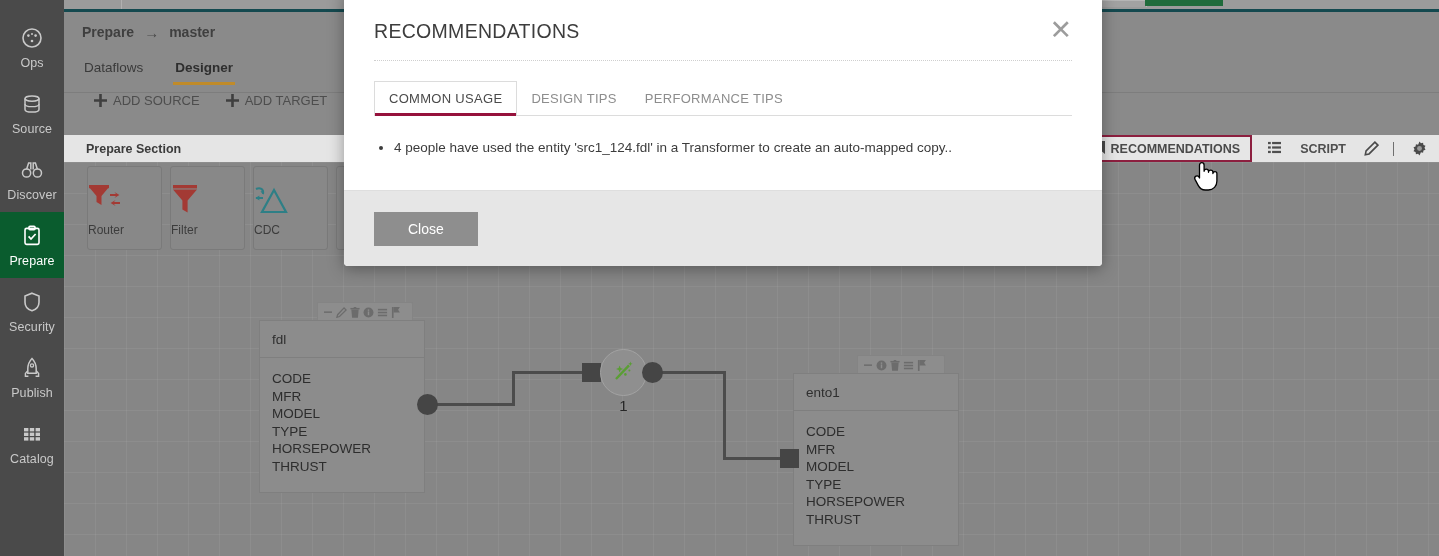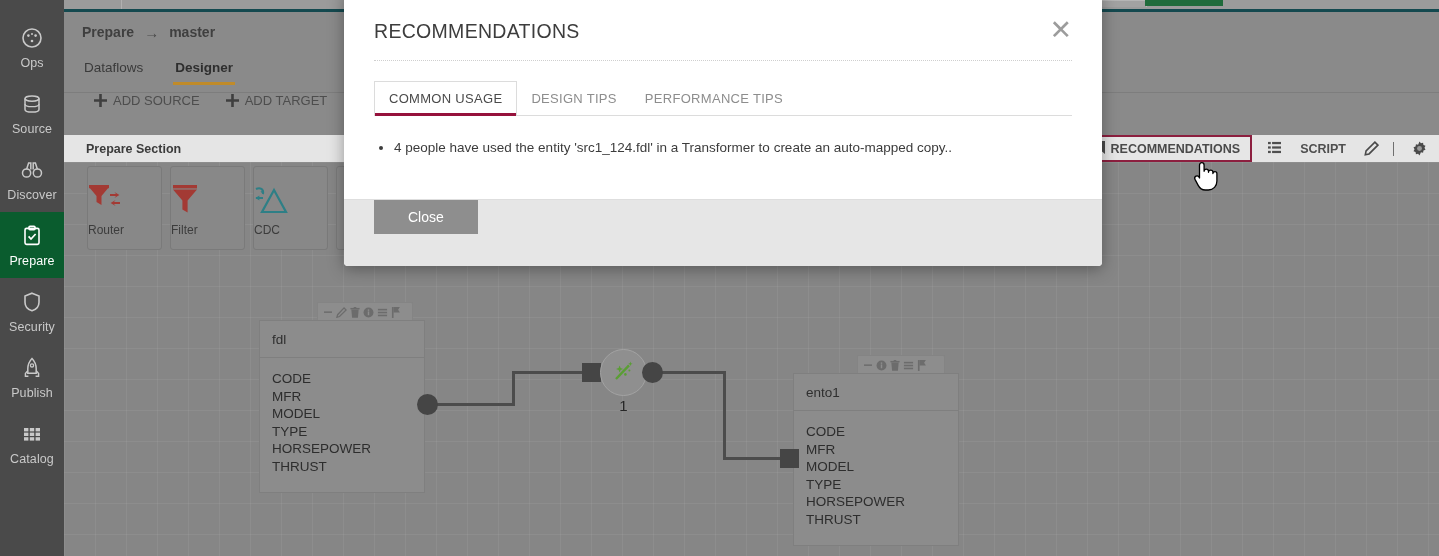--- a/index.html
+++ b/index.html
@@ -210,22 +210,22 @@
     margin-bottom: -1px; padding-bottom: 10px;
   }
   .m-tab.active::after {
     content: ""; position: absolute; left: 0; right: 0; bottom: 0; height: 3px;
     background: #96123c;
   }
   .m-body { flex: 1; padding: 22px 30px 0 36px; }
   .m-body ul { list-style: disc; padding-left: 14px; }
   .m-body li { font-size: 13.5px; color: #3c3c3c; line-height: 20px; }
   .m-foot {
-    height: 67px; background: #e6e6e6; border-top: 1px solid #dedede;
-    display: flex; align-items: flex-start; padding-left: 30px;
+    height: 76px; background: #e6e6e6; border-top: 1px solid #dedede;
+    display: flex; align-items: center; padding-left: 30px;
   }
   .m-btn {
     background: #8e8e8e; color: #ffffff; border: none;
     font-size: 14px; font-family: "Liberation Sans", sans-serif;
     padding: 9px 34px; cursor: pointer;
   }
 
   
   .cursor { position: absolute; left: 1191px; top: 158px; z-index: 60; pointer-events: none; }
 </style>

